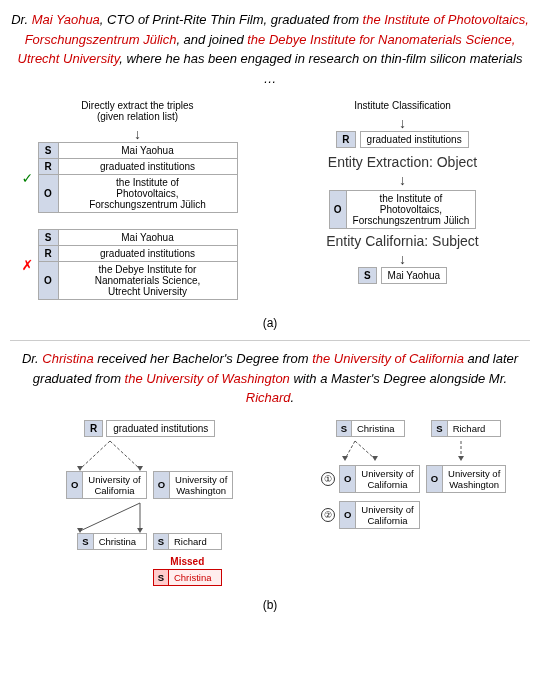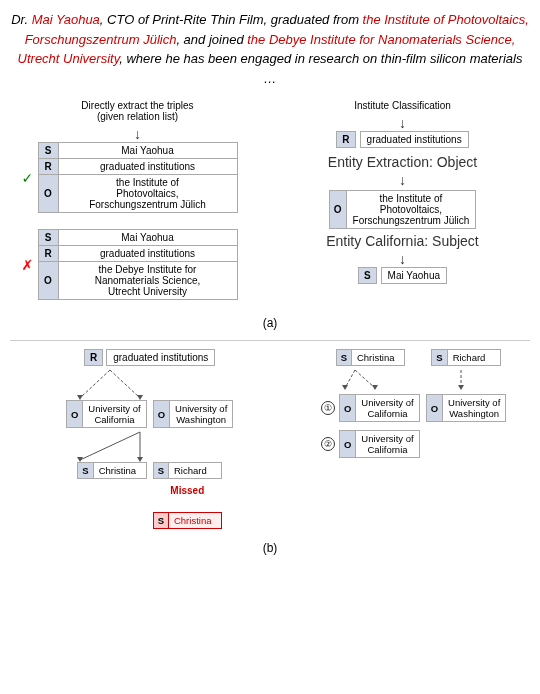--- a/index.html
+++ b/index.html
@@ -201,21 +201,21 @@
       gap: 6px;
       align-items: flex-start;
       margin-bottom: 4px;
     }
 
     .missed-label {
       font-size: 10px;
       color: #cc0000;
       font-weight: bold;
       text-align: center;
-      margin-bottom: 16px;
+      margin-bottom: 2px;
     }
 
     .b-right-pair {
       display: flex;
       flex-direction: row;
       gap: 6px;
       align-items: flex-start;
     }
 
     .b-right-col {
@@ -333,20 +333,23 @@
       </div>
     </div>
   </div>
 
   <div class="section-label">(a)</div>
 </div>
 
 <div class="divider"></div>
 
 <div class="section">
+  <p class="intro-text">
+    Dr. <span class="red">Christina</span> received her Bachelor's Degree from <span class="red">the University of California</span> and later graduated from <span class="red">the University of Washington</span> with a Master's Degree alongside Mr. <span class="red">Richard</span>.
+  </p>
 
   <div class="section-b-diagram">
 
     <div class="b-left">
 
       <div class="r-top-box">
         <span class="lbl">R</span>
         <span class="val">graduated institutions</span>
       </div>
 

